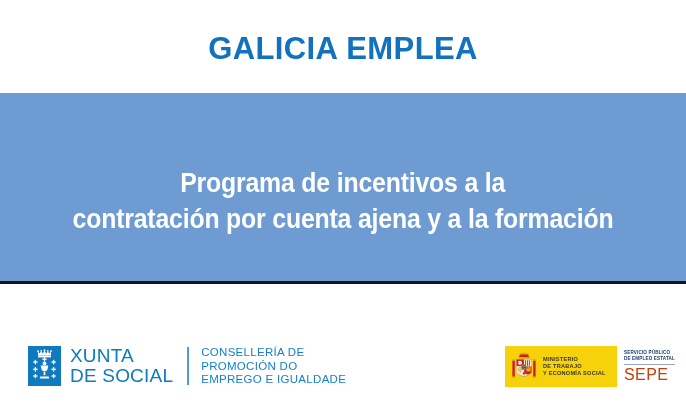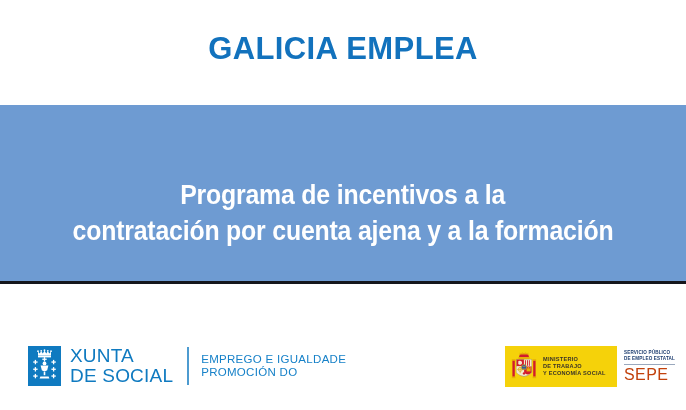--- a/index.html
+++ b/index.html
@@ -34,21 +34,21 @@
     font-weight: bold;
     color: #1272bd;
     letter-spacing: 0.4px;
     margin-top: 2px;
     white-space: nowrap;
   }
 
   
   .banner {
     position: absolute;
-    top: 105px;
+    top: 93px;
     left: 0;
     width: 686px;
     height: 216px;
     background: #6e9bd2;
     display: flex;
     flex-direction: column;
     align-items: center;
     justify-content: center;
     box-sizing: border-box;
   }
@@ -259,22 +259,23 @@
     </div>
 
     <div class="xunta-words">
       <div>XUNTA</div>
       <div>DE SOCIAL</div>
     </div>
 
     <div class="divider-bar"></div>
 
     <div class="conselleria">
+      <div>CONSELLERÍA DE</div>
+      <div>PROMOCIÓN DO</div>
       <div>EMPREGO E IGUALDADE</div>
-      <div>PROMOCIÓN DO</div>
     </div>
   </div>
 
   <div class="ministerio-box">
     <div class="esc-wrap">
       <svg width="26" height="33" viewBox="0 0 26 33" aria-hidden="true">
 
         <g>
           <path d="M8 7.0 L18 7.0 L17.2 4.6 Q13 2.4 8.8 4.6 Z" fill="#d21b2c"></path>
           <rect x="7.4" y="7.0" width="11.2" height="1.8" fill="#e8b007"></rect>

